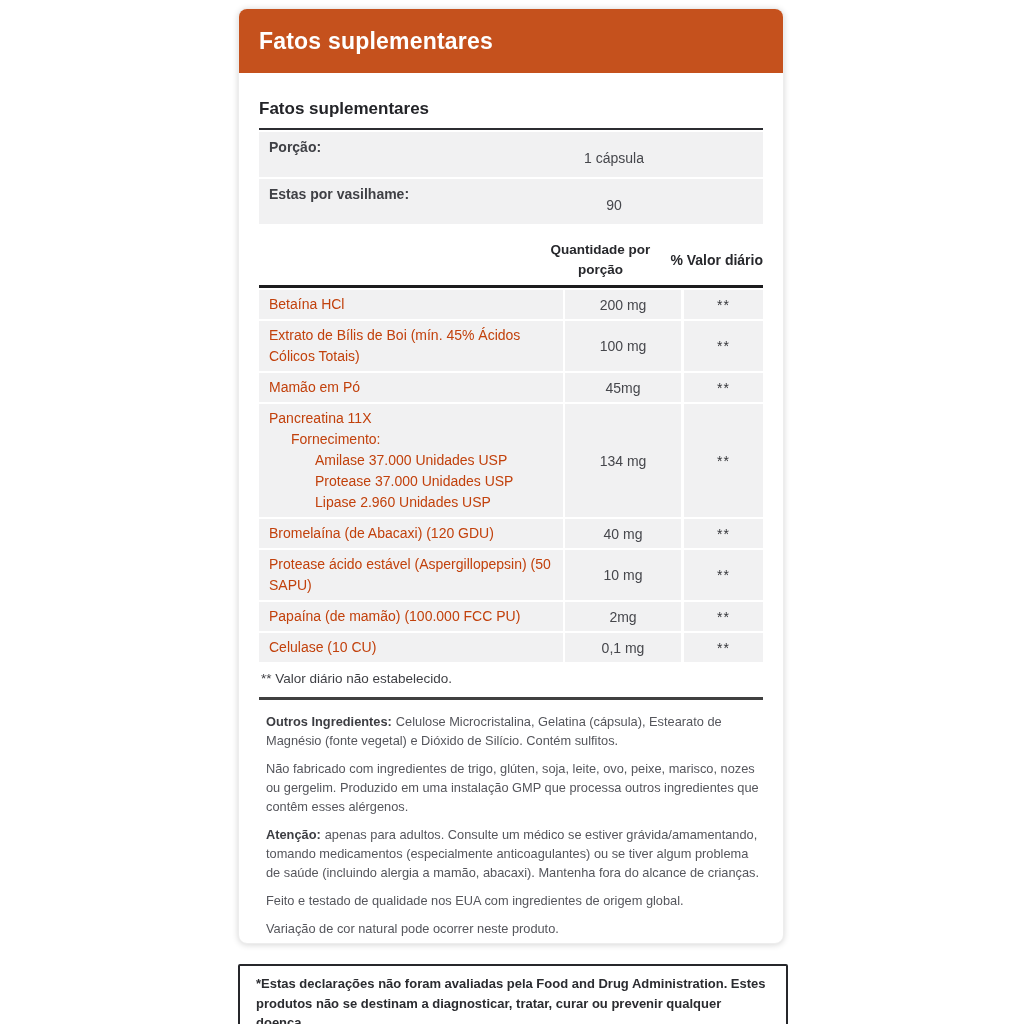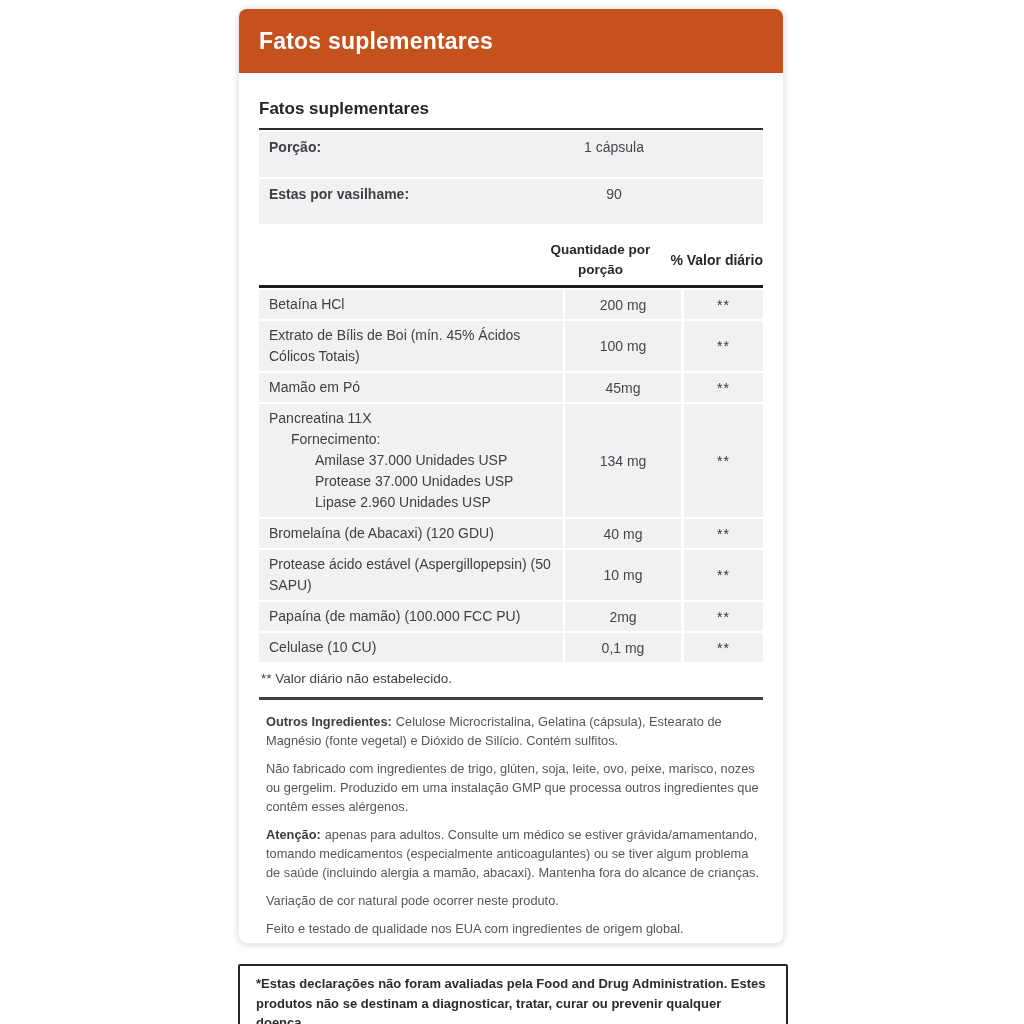--- a/index.html
+++ b/index.html
@@ -28,42 +28,42 @@
     padding-bottom:9px;border-bottom:2px solid #2c2d31;
   }
   
   .kv-row{
     position:relative;background:#f1f1f2;margin-top:2px;
     padding:5px 0 20px 10px;line-height:20px;font-size:14px;color:#3f4045;
   }
   .kv-row:first-child{margin-top:2px;}
   .kv-label{font-weight:600;}
   .kv-value{
-    position:absolute;left:300px;top:5px;width:110px;text-align:center;
+    position:absolute;left:300px;top:16px;width:110px;text-align:center;
     font-weight:400;color:#46474c;
   }
   
   .tbl-head{
     display:flex;align-items:center;
     padding:16px 0 5px 0;border-bottom:3px solid #1c1c1e;gap:20px;
   }
   .tbl-head .spacer{width:299px;}
   .amount-head{
     width:110px;text-align:center;font-size:13.5px;font-weight:700;
     color:#27282c;line-height:20px;
   }
   .dv-head{
     flex:1;text-align:center;font-size:14px;font-weight:700;color:#27282c;
     white-space:nowrap;
   }
   
   .ing-row{display:flex;margin-top:2px;}
   .ing-name{
     width:304px;box-sizing:border-box;background:#f1f1f2;
-    padding:4px 8px 4px 10px;font-size:14px;line-height:21px;color:#404040;
+    padding:4px 8px 4px 10px;font-size:14px;line-height:21px;color:#c2410c;
   }
   .indent-1{padding-left:22px;}
   .indent-2{padding-left:46px;}
   .ing-amount{
     width:116px;margin-left:2px;background:#f1f1f2;
     display:flex;align-items:center;justify-content:center;
     font-size:14px;color:#46474c;
   }
   .ing-dv{
     flex:1;margin-left:3px;background:#f1f1f2;
@@ -172,22 +172,22 @@
           <div class="ing-dv">**</div>
         </div>
       </div>
 
     <div class="footnote">** Valor diário não estabelecido.</div>
 
     <div class="notes">
         <p class="note"><span class="p-label">Outros Ingredientes:</span><span>Celulose Microcristalina, Gelatina (cápsula), Estearato de Magnésio (fonte vegetal) e Dióxido de Silício. Contém sulfitos.</span></p>
         <p class="note"><span>Não fabricado com ingredientes de trigo, glúten, soja, leite, ovo, peixe, marisco, nozes ou gergelim. Produzido em uma instalação GMP que processa outros ingredientes que contêm esses alérgenos.</span></p>
         <p class="note"><span class="p-label">Atenção:</span><span>apenas para adultos. Consulte um médico se estiver grávida/amamentando, tomando medicamentos (especialmente anticoagulantes) ou se tiver algum problema de saúde (incluindo alergia a mamão, abacaxi). Mantenha fora do alcance de crianças.</span></p>
+        <p class="note"><span>Feito e testado de qualidade nos EUA com ingredientes de origem global.</span></p>
         <p class="note"><span>Variação de cor natural pode ocorrer neste produto.</span></p>
-        <p class="note"><span>Feito e testado de qualidade nos EUA com ingredientes de origem global.</span></p>
         <p class="note"><span>Conservar em local fresco e seco após a abertura.</span></p>
       </div>
   </div>
 </div>
 
 <div class="disclaimer">
   <span>*Estas declarações não foram avaliadas pela Food and Drug Administration. Estes produtos não se destinam a diagnosticar, tratar, curar ou prevenir qualquer doença.</span>
 </div>
 
 </body></html>

